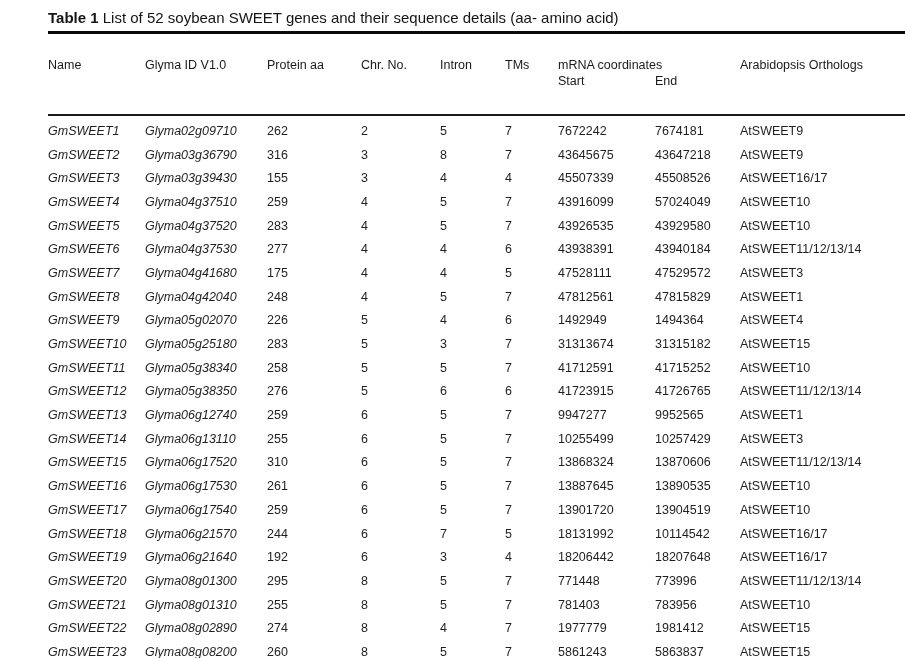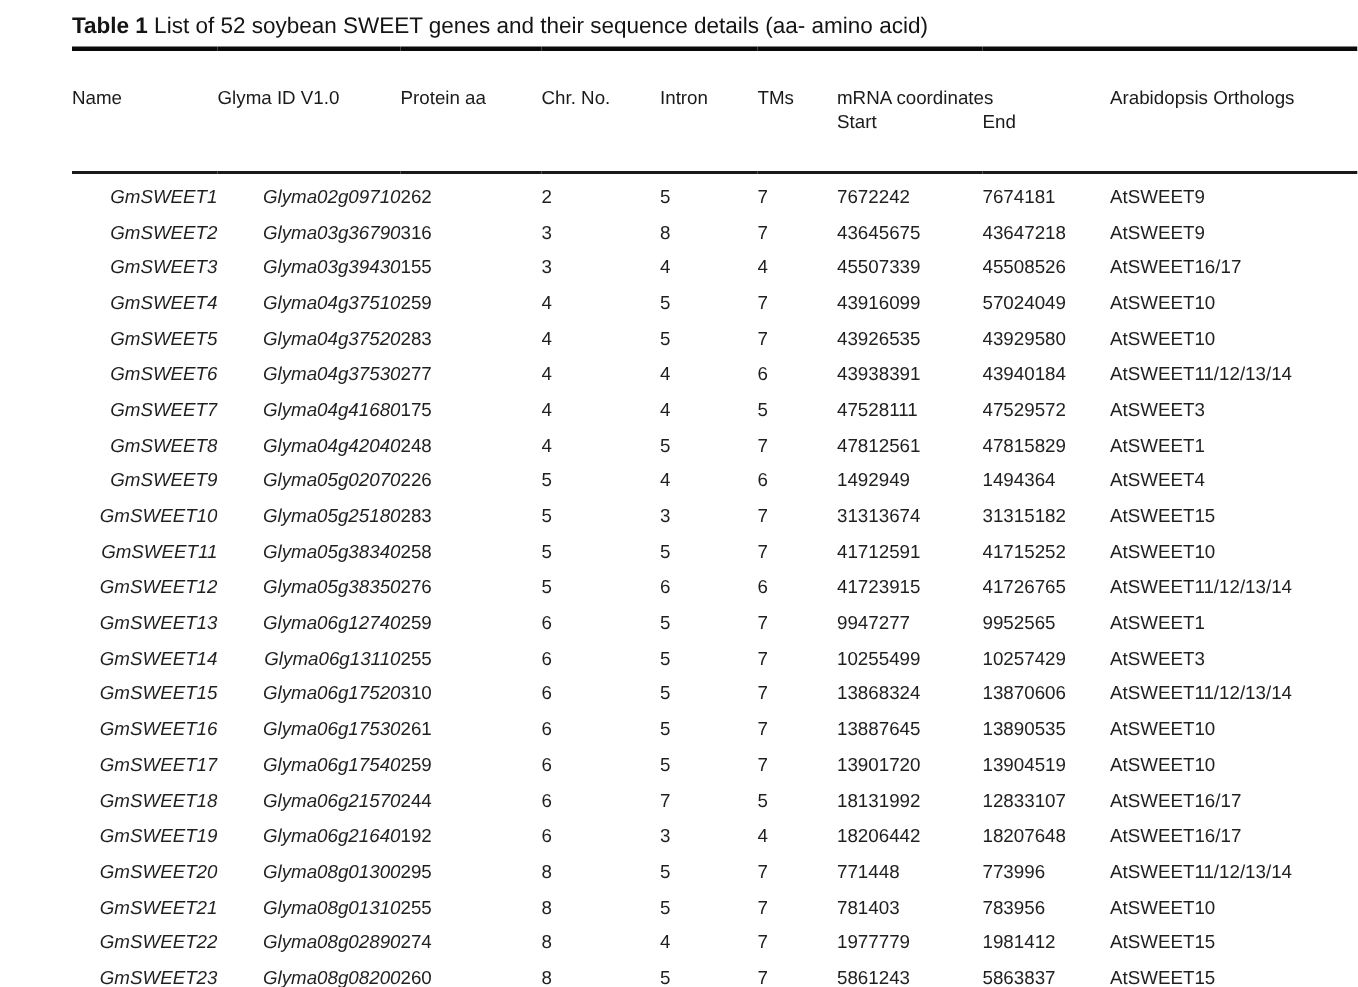--- a/index.html
+++ b/index.html
@@ -58,21 +58,20 @@
     height: 23.7px;
     padding: 0;
     text-align: left;
     vertical-align: middle;
     white-space: nowrap;
     overflow: hidden;
     color: #1f1f1f;
   }
   td.italic {
     font-style: italic;
-    text-align: right;
   }
   tbody tr:first-child td {
     padding-top: 3px;
   }
 </style>
 </head>
 <body>
 
 <div class="page">
   <div class="caption">
@@ -296,21 +295,21 @@
           <td>AtSWEET10</td>
         </tr>
         <tr>
           <td class="italic">GmSWEET18</td>
           <td class="italic">Glyma06g21570</td>
           <td>244</td>
           <td>6</td>
           <td>7</td>
           <td>5</td>
           <td>18131992</td>
-          <td>12833107</td>
+          <td>10114542</td>
           <td>AtSWEET16/17</td>
         </tr>
         <tr>
           <td class="italic">GmSWEET19</td>
           <td class="italic">Glyma06g21640</td>
           <td>192</td>
           <td>6</td>
           <td>3</td>
           <td>4</td>
           <td>18206442</td>

